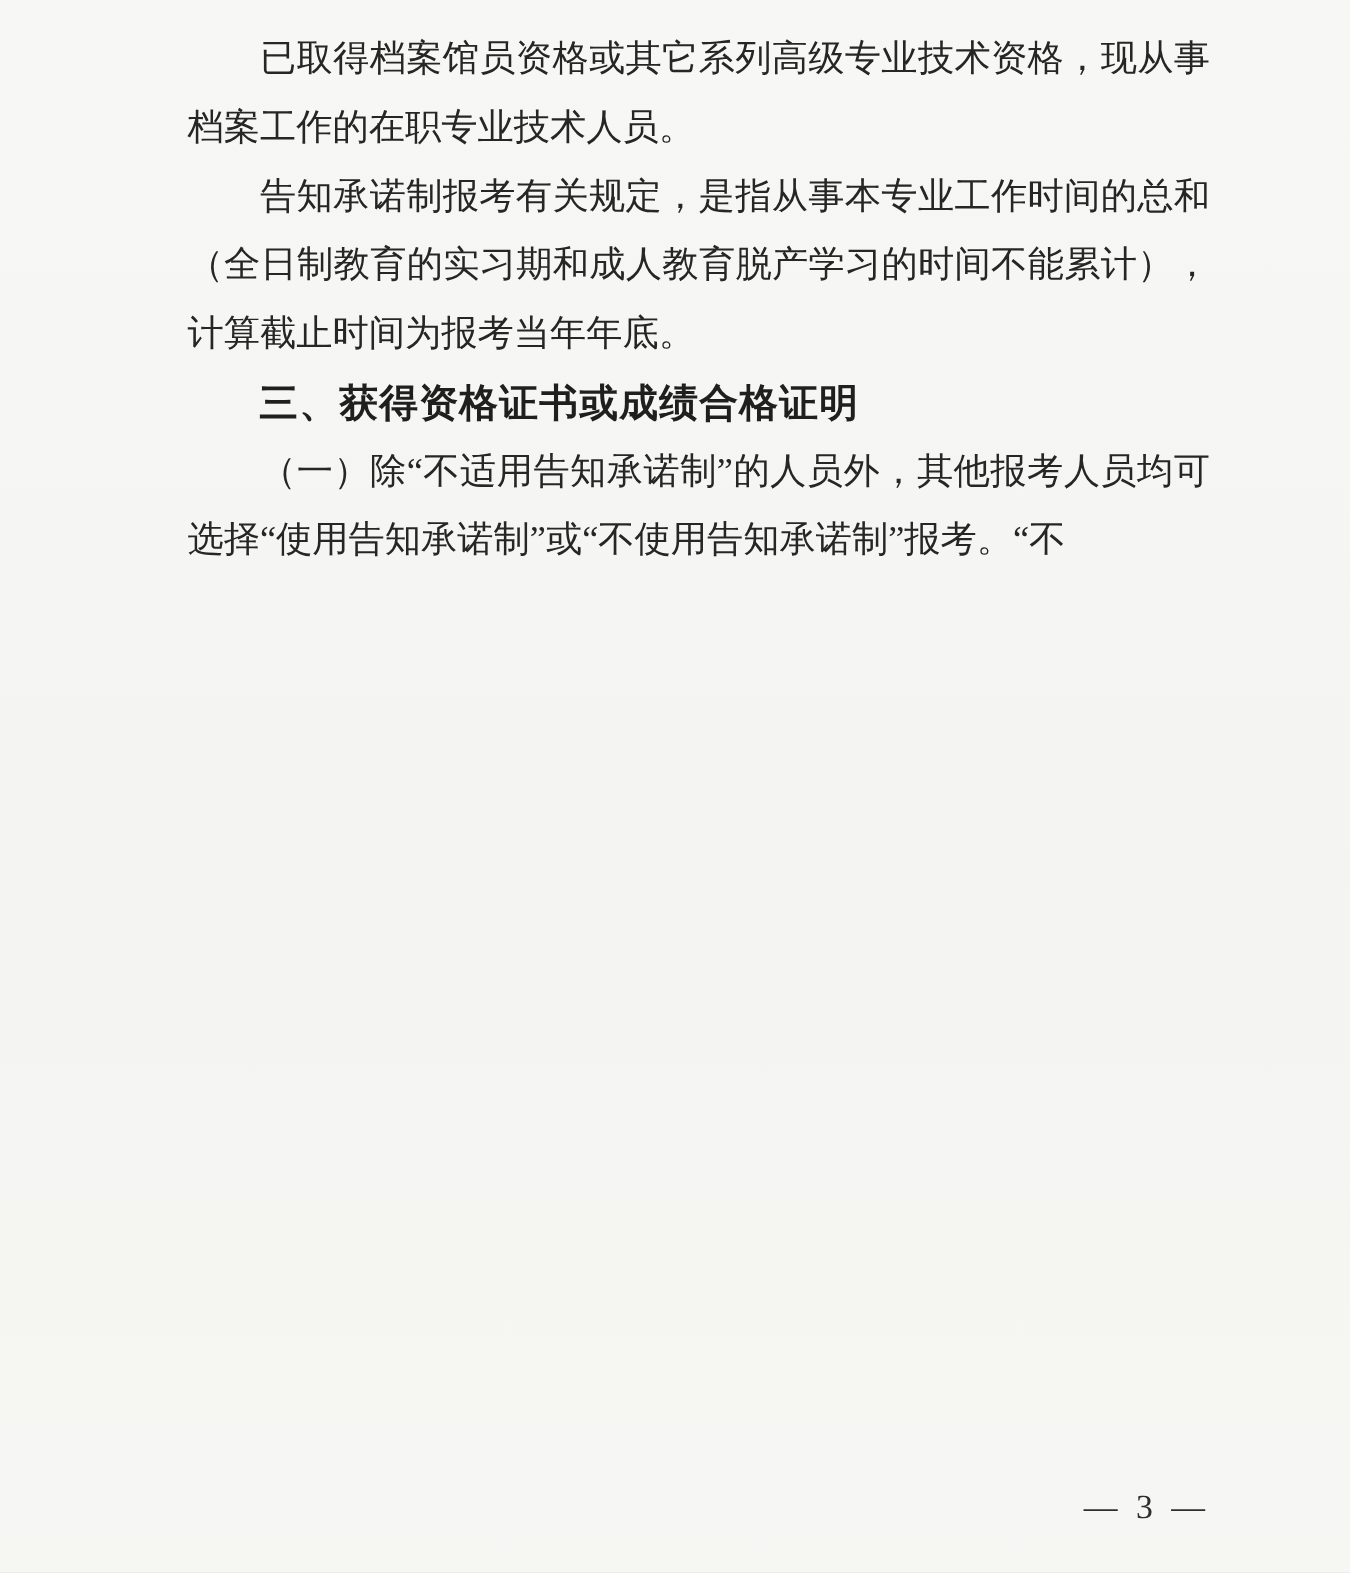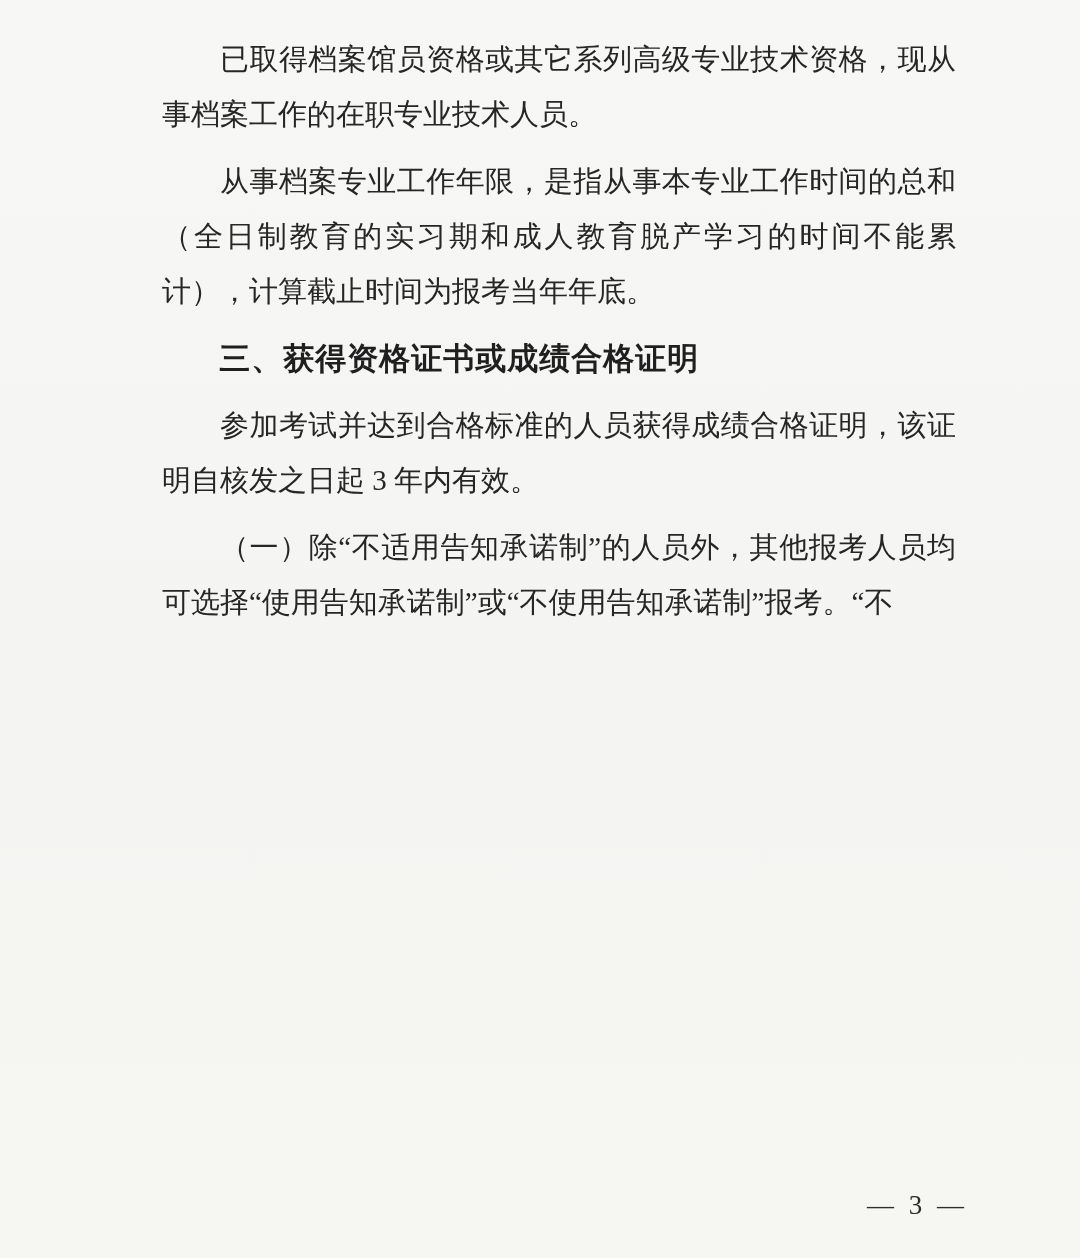--- a/index.html
+++ b/index.html
@@ -20,21 +20,21 @@
     position: absolute;
     left: 150px;
     top: 20px;
     width: 818px;
     font-family: "Liberation Serif", serif;
     font-size: 29px;
     line-height: 55px;
     color: #262626;
   }
   .text-block p {
-    margin: 12px;
+    margin: 0;
     padding: 0;
   }
   p.para {
     text-align: justify;
     text-justify: inter-character;
     text-indent: 2em;
   }
   p.heading {
     font-family: Liberation Serif, serif;
     font-weight: 700;
@@ -60,20 +60,19 @@
     letter-spacing: 4px;
     color: #2e2e2e;
   }
 </style>
 </head>
 <body>
 
 <div class="page">
   <div class="text-block">
     <p class="para">已取得档案馆员资格或其它系列高级专业技术资格，现从事档案工作的在职专业技术人员。</p>
-    <p class="para">从事档案专业工作年限，是指从事本专业工作时间的总和（全日制教育的实习期和成人教育脱产学习的时间不能累计），计算截止时间为报考当年年底。</p>
+    <p class="para">告知承诺制报考有关规定，是指从事本专业工作时间的总和（全日制教育的实习期和成人教育脱产学习的时间不能累计），计算截止时间为报考当年年底。</p>
     <p class="heading">三、获得资格证书或成绩合格证明</p>
-    <p class="para">参加考试并达到合格标准的人员获得成绩合格证明，该证明自核发之日起 3 年内有效。</p>
     <p class="para">（一）除“不适用告知承诺制”的人员外，其他报考人员均可选择“使用告知承诺制”或“不使用告知承诺制”报考。“不</p>
   </div>
 
   <div class="page-number">— 3 —</div>
 </div>
 
 </body></html>

